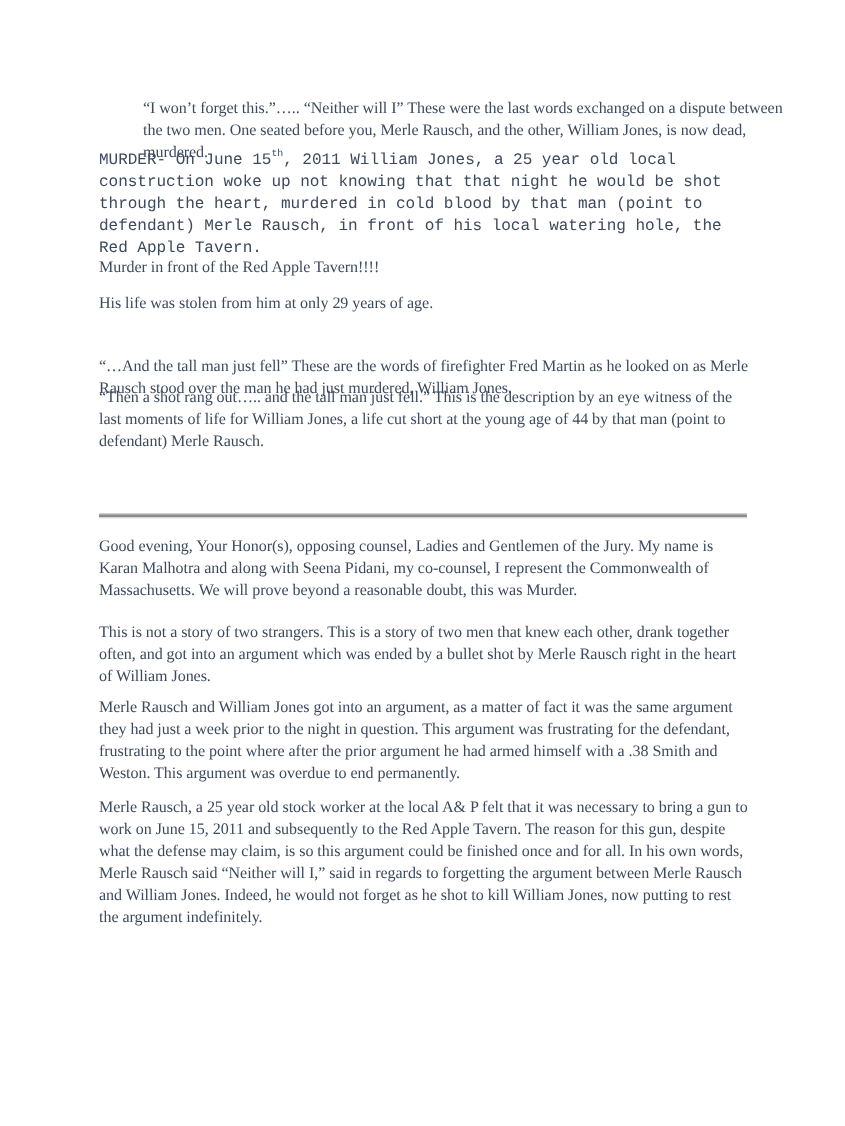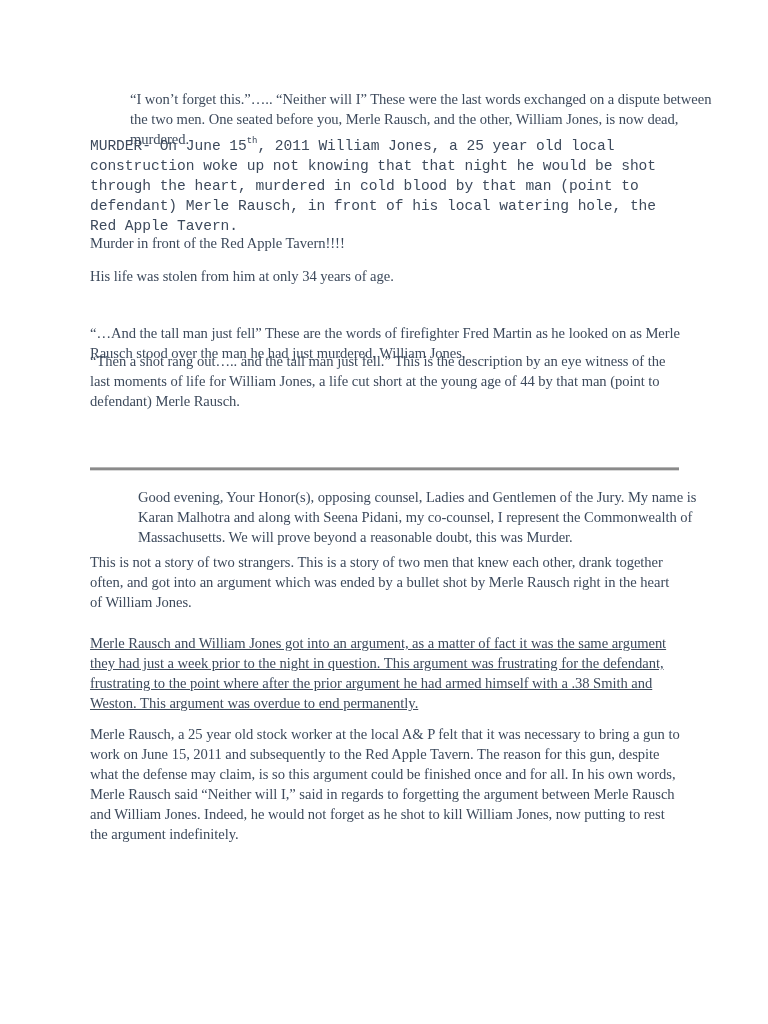--- a/index.html
+++ b/index.html
@@ -51,29 +51,29 @@
 <body>
 
 <div class="page">
 
   <p class="para" style="top:89px;margin-left:40px;">“I won’t forget this.”….. “Neither will I” These were the last words exchanged on a dispute between the two men. One seated before you, Merle Rausch, and the other, William Jones, is now dead, murdered.</p>
 
   <p class="para" style="top:136px;font-family:Liberation Mono, monospace;"><span>MURDER- On June 15</span><sup>th</sup><span>, 2011 William Jones,  a 25 year old local construction woke up not knowing that that night he would be shot through the heart, murdered in cold blood by that man (point to defendant) Merle Rausch, in front of his local watering hole, the Red Apple Tavern.</span></p>
 
   <p class="para" style="top:233px;">Murder in front of the Red Apple Tavern!!!!</p>
 
-  <p class="para" style="top:266px;">His life was stolen from him at only 34 years of age.</p>
+  <p class="para" style="top:266px;">His life was stolen from him at only 29 years of age.</p>
 
   <p class="para" style="top:299px;margin-top:24px;">“…And the tall man just fell” These are the words of firefighter Fred Martin as he looked on as Merle Rausch stood over the man he had just murdered, William Jones.</p>
 
   <p class="para" style="top:351px;">“Then a shot rang out….. and the tall man just fell.” This is the description by an eye witness of the last moments of life for William Jones, a life cut short at the young age of 44 by that man (point to defendant) Merle Rausch.</p>
 
   <div class="rule"></div>
 
-  <p class="para" style="top:487px;margin-left:48px;">Good evening, Your Honor(s), opposing counsel, Ladies and Gentlemen of the Jury. My name is Karan Malhotra and along with Seena Pidani, my co-counsel, I represent the Commonwealth of Massachusetts. We will prove beyond a reasonable doubt, this was Murder.</p>
+  <p class="para" style="top:487px;">Good evening, Your Honor(s), opposing counsel, Ladies and Gentlemen of the Jury. My name is Karan Malhotra and along with Seena Pidani, my co-counsel, I represent the Commonwealth of Massachusetts. We will prove beyond a reasonable doubt, this was Murder.</p>
 
-  <p class="para" style="top:552px;">This is not a story of two strangers. This is a story of two men that knew each other, drank together often, and got into an argument which was ended by a bullet shot by Merle Rausch right in the heart of William Jones.</p>
+  <p class="para" style="top:565px;">This is not a story of two strangers. This is a story of two men that knew each other, drank together often, and got into an argument which was ended by a bullet shot by Merle Rausch right in the heart of William Jones.</p>
 
-  <p class="para" style="top:633px;text-decoration:underline;">Merle Rausch and William Jones got into an argument, as a matter of fact it was the same argument they had just a week prior to the night in question. This argument was frustrating for the defendant, frustrating to the point where after the prior argument he had armed himself with a .38 Smith and Weston. This argument was overdue to end permanently.</p>
+  <p class="para" style="top:633px;">Merle Rausch and William Jones got into an argument, as a matter of fact it was the same argument they had just a week prior to the night in question. This argument was frustrating for the defendant, frustrating to the point where after the prior argument he had armed himself with a .38 Smith and Weston. This argument was overdue to end permanently.</p>
 
   <p class="para" style="top:724px;">Merle Rausch, a 25 year old stock worker at the local A&amp; P felt that it was necessary to bring a gun to work on June 15, 2011 and subsequently to the Red Apple Tavern. The reason for this gun, despite what the defense may claim, is so this argument could be finished once and for all. In his own words, Merle Rausch said “Neither will I,” said in regards to forgetting the argument between Merle Rausch and William Jones. Indeed, he would not forget as he shot to kill William Jones, now putting to rest the argument indefinitely.</p>
 
 </div>
 
 </body></html>

